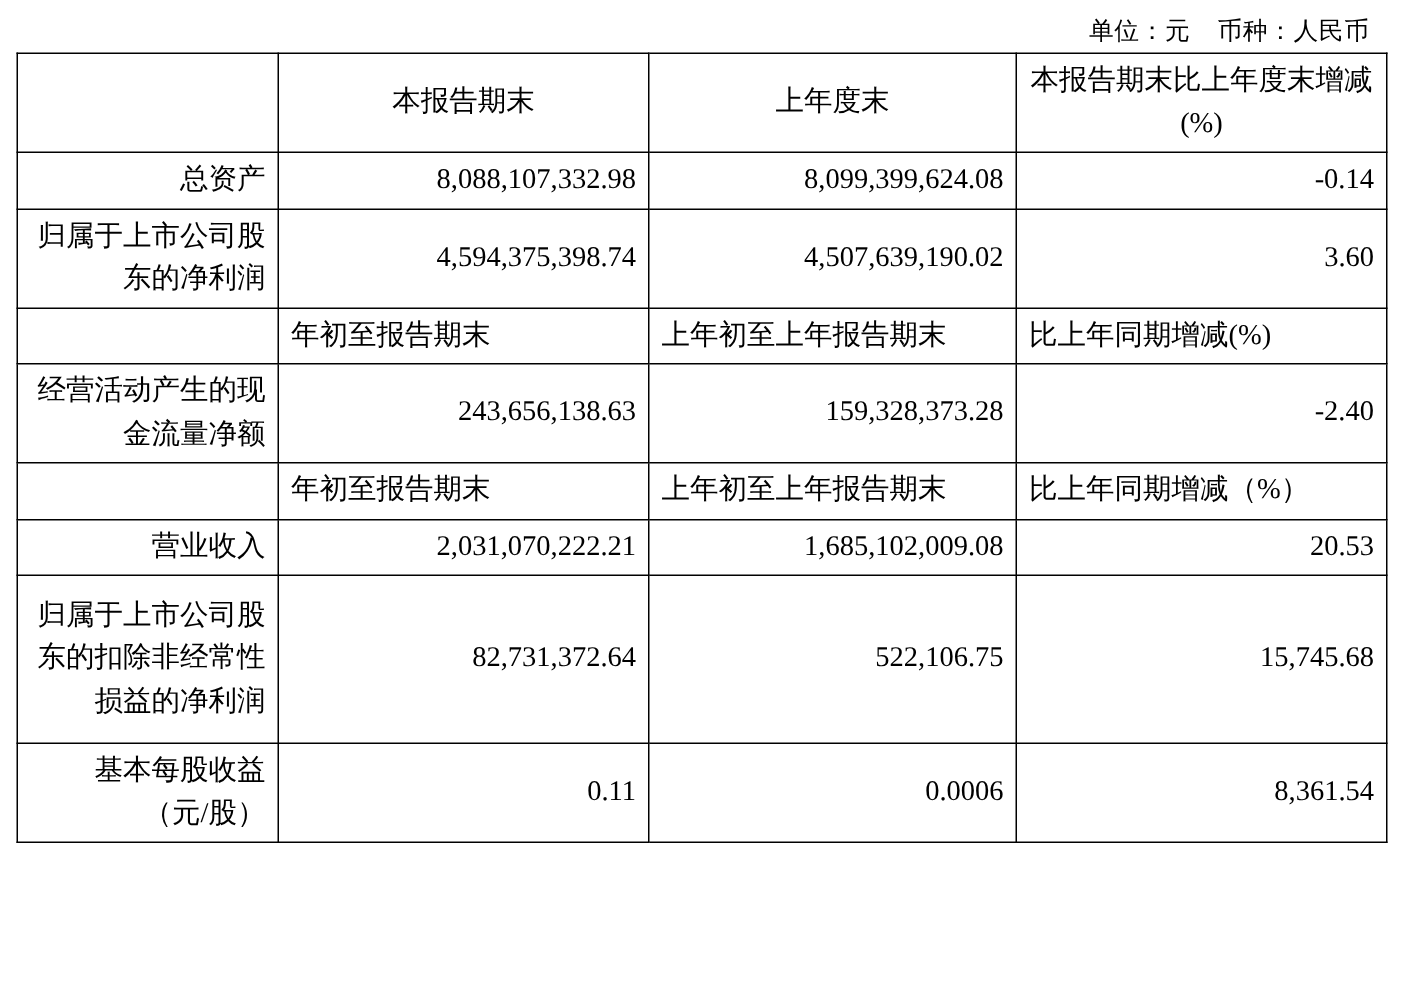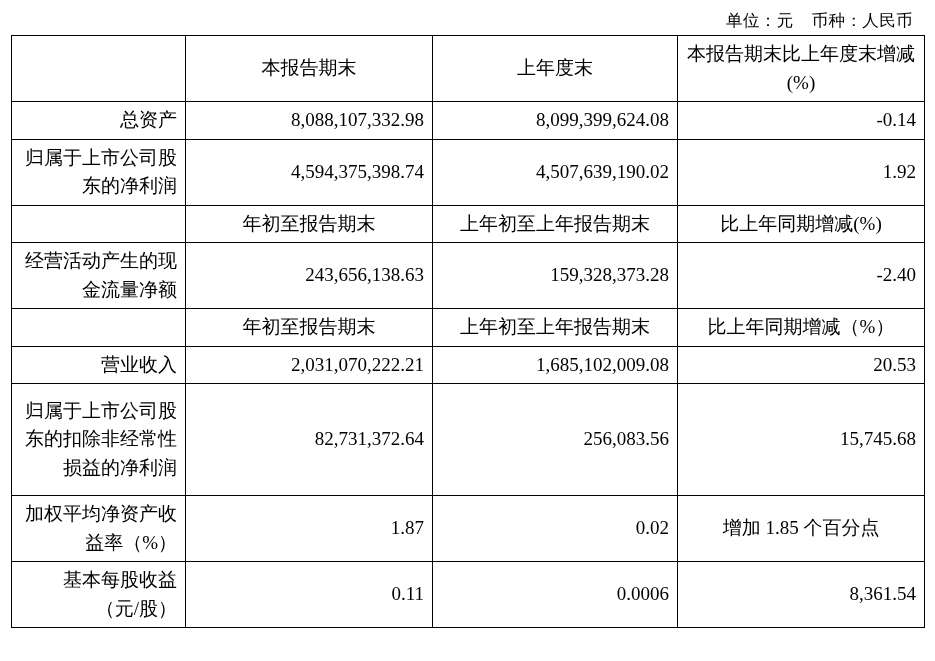--- a/index.html
+++ b/index.html
@@ -57,21 +57,20 @@
     text-align: right;
     padding-left: 7px;
     padding-right: 2px;
   }
   .num {
     text-align: right;
     padding-right: 14px;
     font-variant-numeric: tabular-nums;
   }
   .ctr {
-    text-align: center;
   }
   .hdr {
     text-align: center;
     height: 56px;
   }
   .empty-cell {
     padding: 0;
   }
   tr.r-tall td { height: 56px; }
   tr.r-norm td { height: 32px; }
@@ -105,21 +104,21 @@
         <td class="lbl">总资产</td>
         <td class="num">8,088,107,332.98</td>
         <td class="num">8,099,399,624.08</td>
         <td class="num">-0.14</td>
       </tr>
 
       <tr class="r-tall">
         <td class="lbl">归属于上市公司股东的净利润</td>
         <td class="num">4,594,375,398.74</td>
         <td class="num">4,507,639,190.02</td>
-        <td class="num">1.92</td>
+        <td class="num">3.60</td>
       </tr>
 
       <tr class="r-norm">
         <td class="ctr empty-cell"></td>
         <td class="ctr">年初至报告期末</td>
         <td class="ctr">上年初至上年报告期末</td>
         <td class="ctr">比上年同期增减(%)</td>
       </tr>
 
       <tr class="r-tall">
@@ -140,30 +139,24 @@
         <td class="lbl">营业收入</td>
         <td class="num">2,031,070,222.21</td>
         <td class="num">1,685,102,009.08</td>
         <td class="num">20.53</td>
       </tr>
 
 
       <tr class="r-quad">
         <td class="lbl">归属于上市公司股东的扣除非经常性损益的净利润</td>
         <td class="num">82,731,372.64</td>
-        <td class="num">256,083.56</td>
+        <td class="num">522,106.75</td>
         <td class="num">15,745.68</td>
       </tr>
 
-      <tr class="r-tall">
-        <td class="lbl">加权平均净资产收益率（%）</td>
-        <td class="num">1.87</td>
-        <td class="num">0.02</td>
-        <td class="ctr">增加 1.85 个百分点</td>
-      </tr>
 
       <tr class="r-tall">
         <td class="lbl">基本每股收益（元/股）</td>
         <td class="num">0.11</td>
         <td class="num">0.0006</td>
         <td class="num">8,361.54</td>
       </tr>
     </tbody>
   </table>
 

